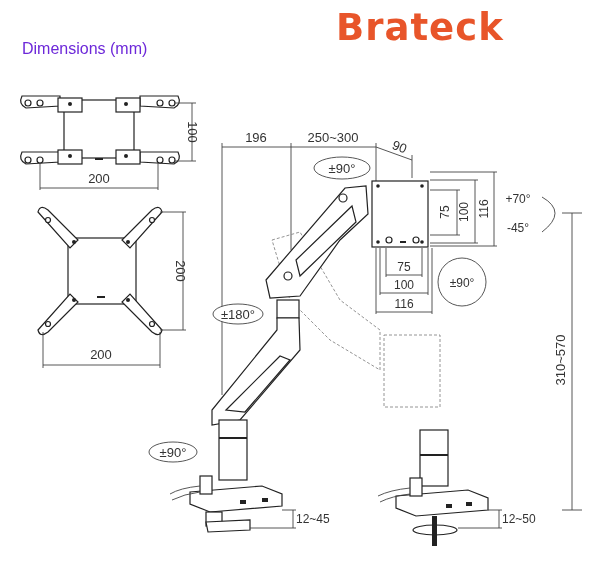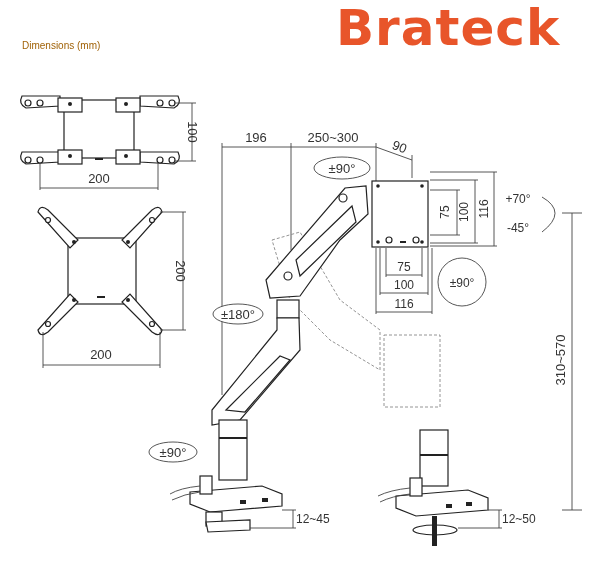--- a/index.html
+++ b/index.html
@@ -1,18 +1,18 @@
 <!DOCTYPE html>
 <html><head>
 <meta charset="utf-8">
 <style>
   html, body { margin: 0; padding: 0; background: #ffffff; }
   body { width: 600px; height: 582px; position: relative; overflow: hidden; font-family: "DejaVu Sans", sans-serif; }
-  .logo { position: absolute; left: 336px; top: 2px; font-family: "DejaVu Sans", sans-serif; font-weight: bold; font-size: 50px; letter-spacing: 1px; line-height: 52px; }
-  .subtitle { position: absolute; left: 22px; top: 40px; font-size: 10px; color: #a16207; font-family: "Liberation Sans", sans-serif; }
+  .logo { position: absolute; left: 336px; top: 2px; font-family: "DejaVu Sans", sans-serif; font-weight: bold; font-size: 37px; letter-spacing: 1px; line-height: 52px; }
+  .subtitle { position: absolute; left: 22px; top: 40px; font-size: 16px; color: #6d28d9; font-family: "Liberation Sans", sans-serif; }
   svg { position: absolute; left: 0; top: 0; }
   svg text { font-family: "Liberation Sans", sans-serif; fill: #333; }
   .dim { stroke: #444; stroke-width: 0.9; fill: none; }
   .part { stroke: #222; stroke-width: 1.2; fill: #fff; }
   .ghost { stroke: #888; stroke-width: 0.9; fill: none; stroke-dasharray: 3 2; }
   .dark { fill: #222; }
 </style>
 </head>
 <body>
 

